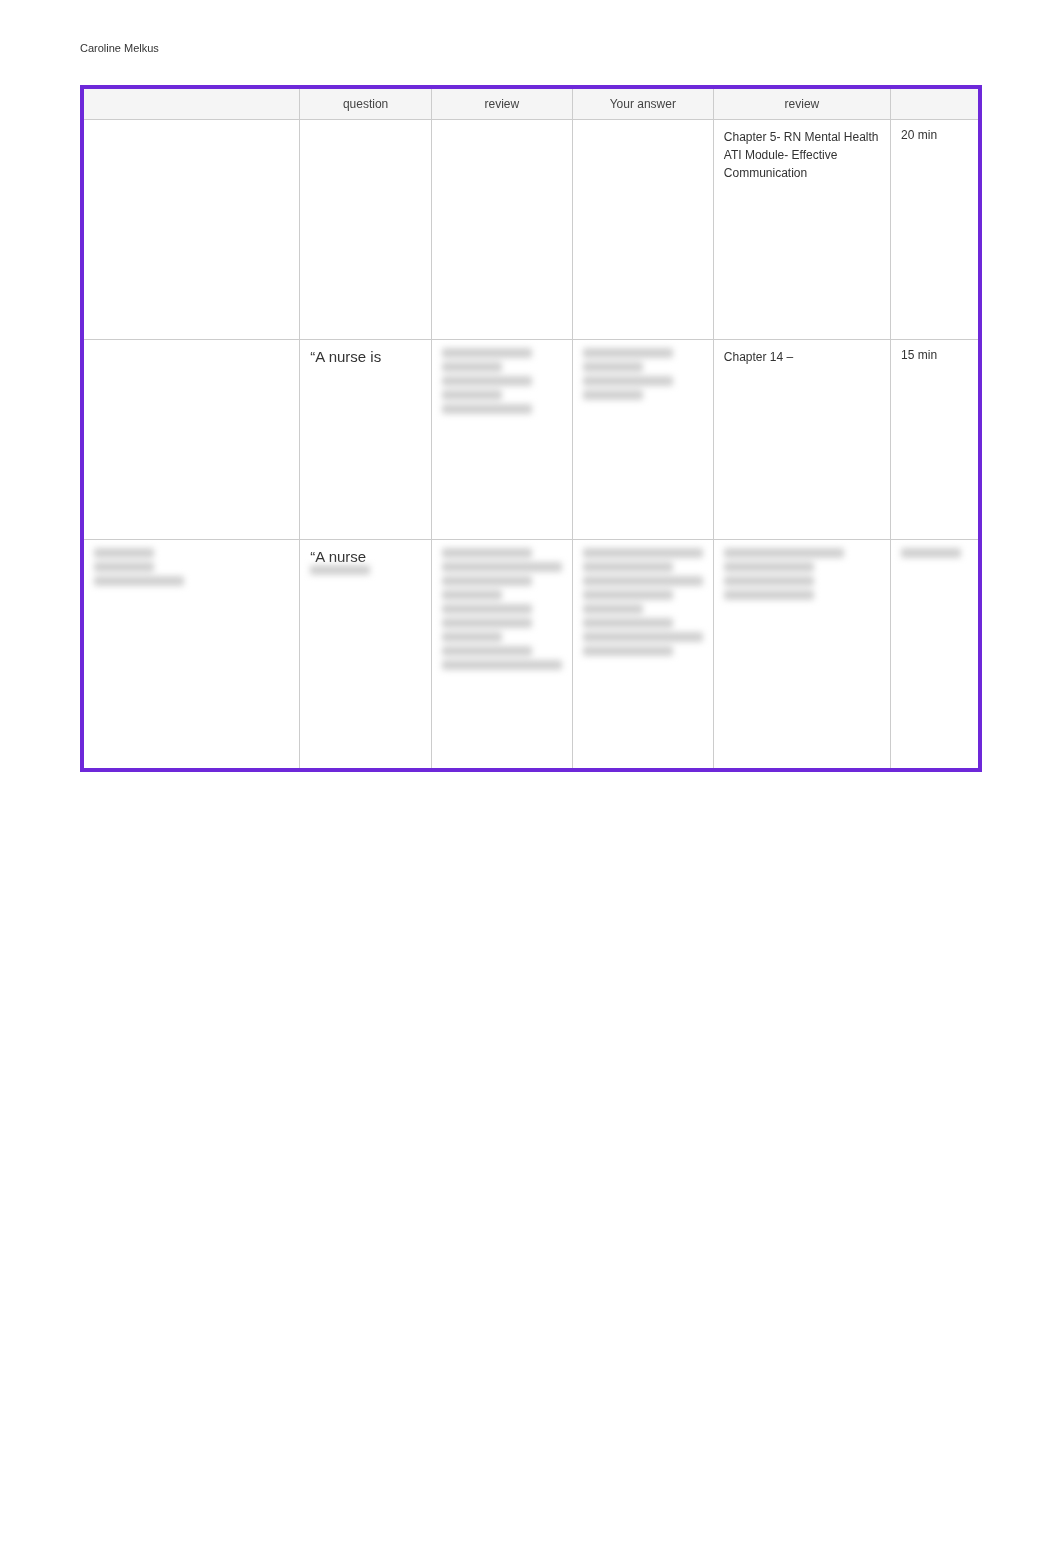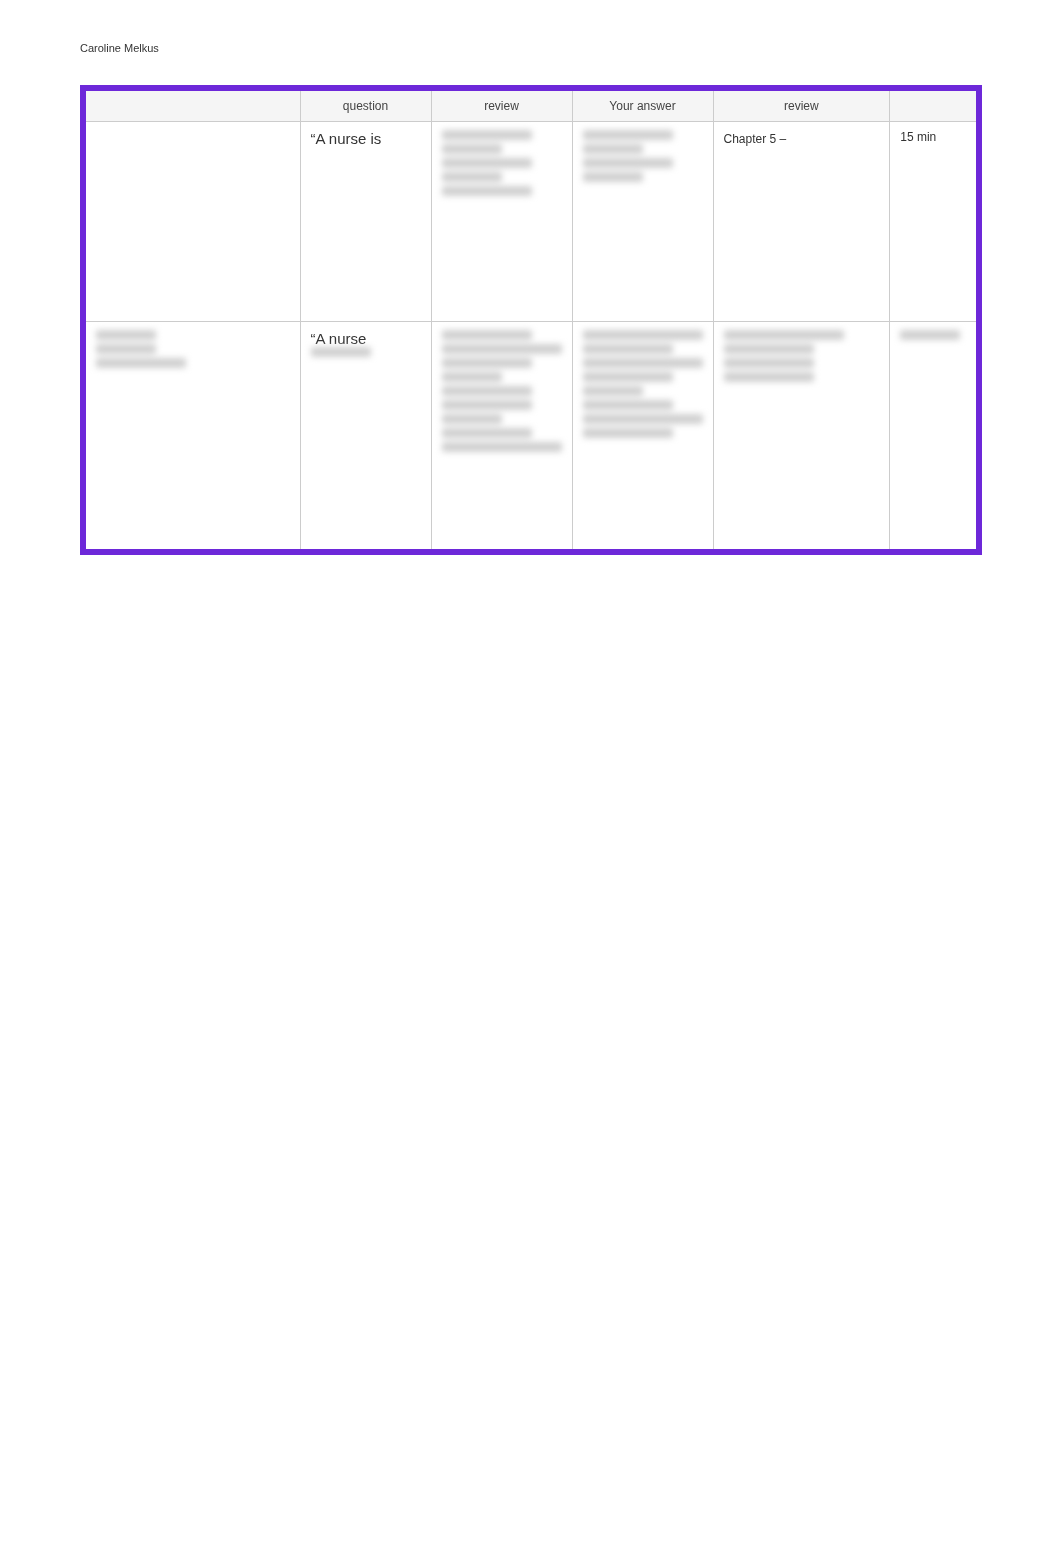--- a/index.html
+++ b/index.html
@@ -23,21 +23,21 @@
     }
 
     .user-name {
       font-size: 11px;
       color: #333;
     }
 
     .main-table {
       width: 100%;
       border-collapse: collapse;
-      border: 6px solid #6d28d9;
+      border: 4px solid #6d28d9;
     }
 
     .main-table th,
     .main-table td {
       border: 1px solid #ccc;
       padding: 8px 10px;
       vertical-align: top;
       font-size: 12px;
     }
 
@@ -125,20 +125,32 @@
       <th class="col-answer">review</th>
       <th class="col-your-answer th-your-answer" colspan="1">
         <span>Your answer</span>
       </th>
       <th class="col-review">review</th>
       <th class="col-time"></th>
     </tr>
   </thead>
   <tbody>
 
+    <tr class="row-tall">
+      <td></td>
+      <td></td>
+      <td></td>
+      <td></td>
+      <td>
+        <span class="review-text">Chapter 5- RN Mental Health ATI Module- Effective Communication</span>
+      </td>
+      <td>
+        <span class="time-text">20 min</span>
+      </td>
+    </tr>
 
     <tr class="row-medium">
       <td></td>
       <td>
         <span class="question-start">“A nurse is</span>
       </td>
       <td>
         <div class="blurred-block">
           <span class="blur-line blur-medium"></span>
           <span class="blur-line blur-short"></span>
@@ -149,21 +161,21 @@
       </td>
       <td>
         <div class="blurred-block">
           <span class="blur-line blur-medium"></span>
           <span class="blur-line blur-short"></span>
           <span class="blur-line blur-medium"></span>
           <span class="blur-line blur-short"></span>
         </div>
       </td>
       <td>
-        <span class="review-text">Chapter 5 –</span>
+        <span class="review-text">Chapter 14 –</span>
       </td>
       <td>
         <span class="time-text">15 min</span>
       </td>
     </tr>
 
     <tr class="row-large">
       <td>
         <div class="blurred-block">
           <span class="blur-line blur-short"></span>

